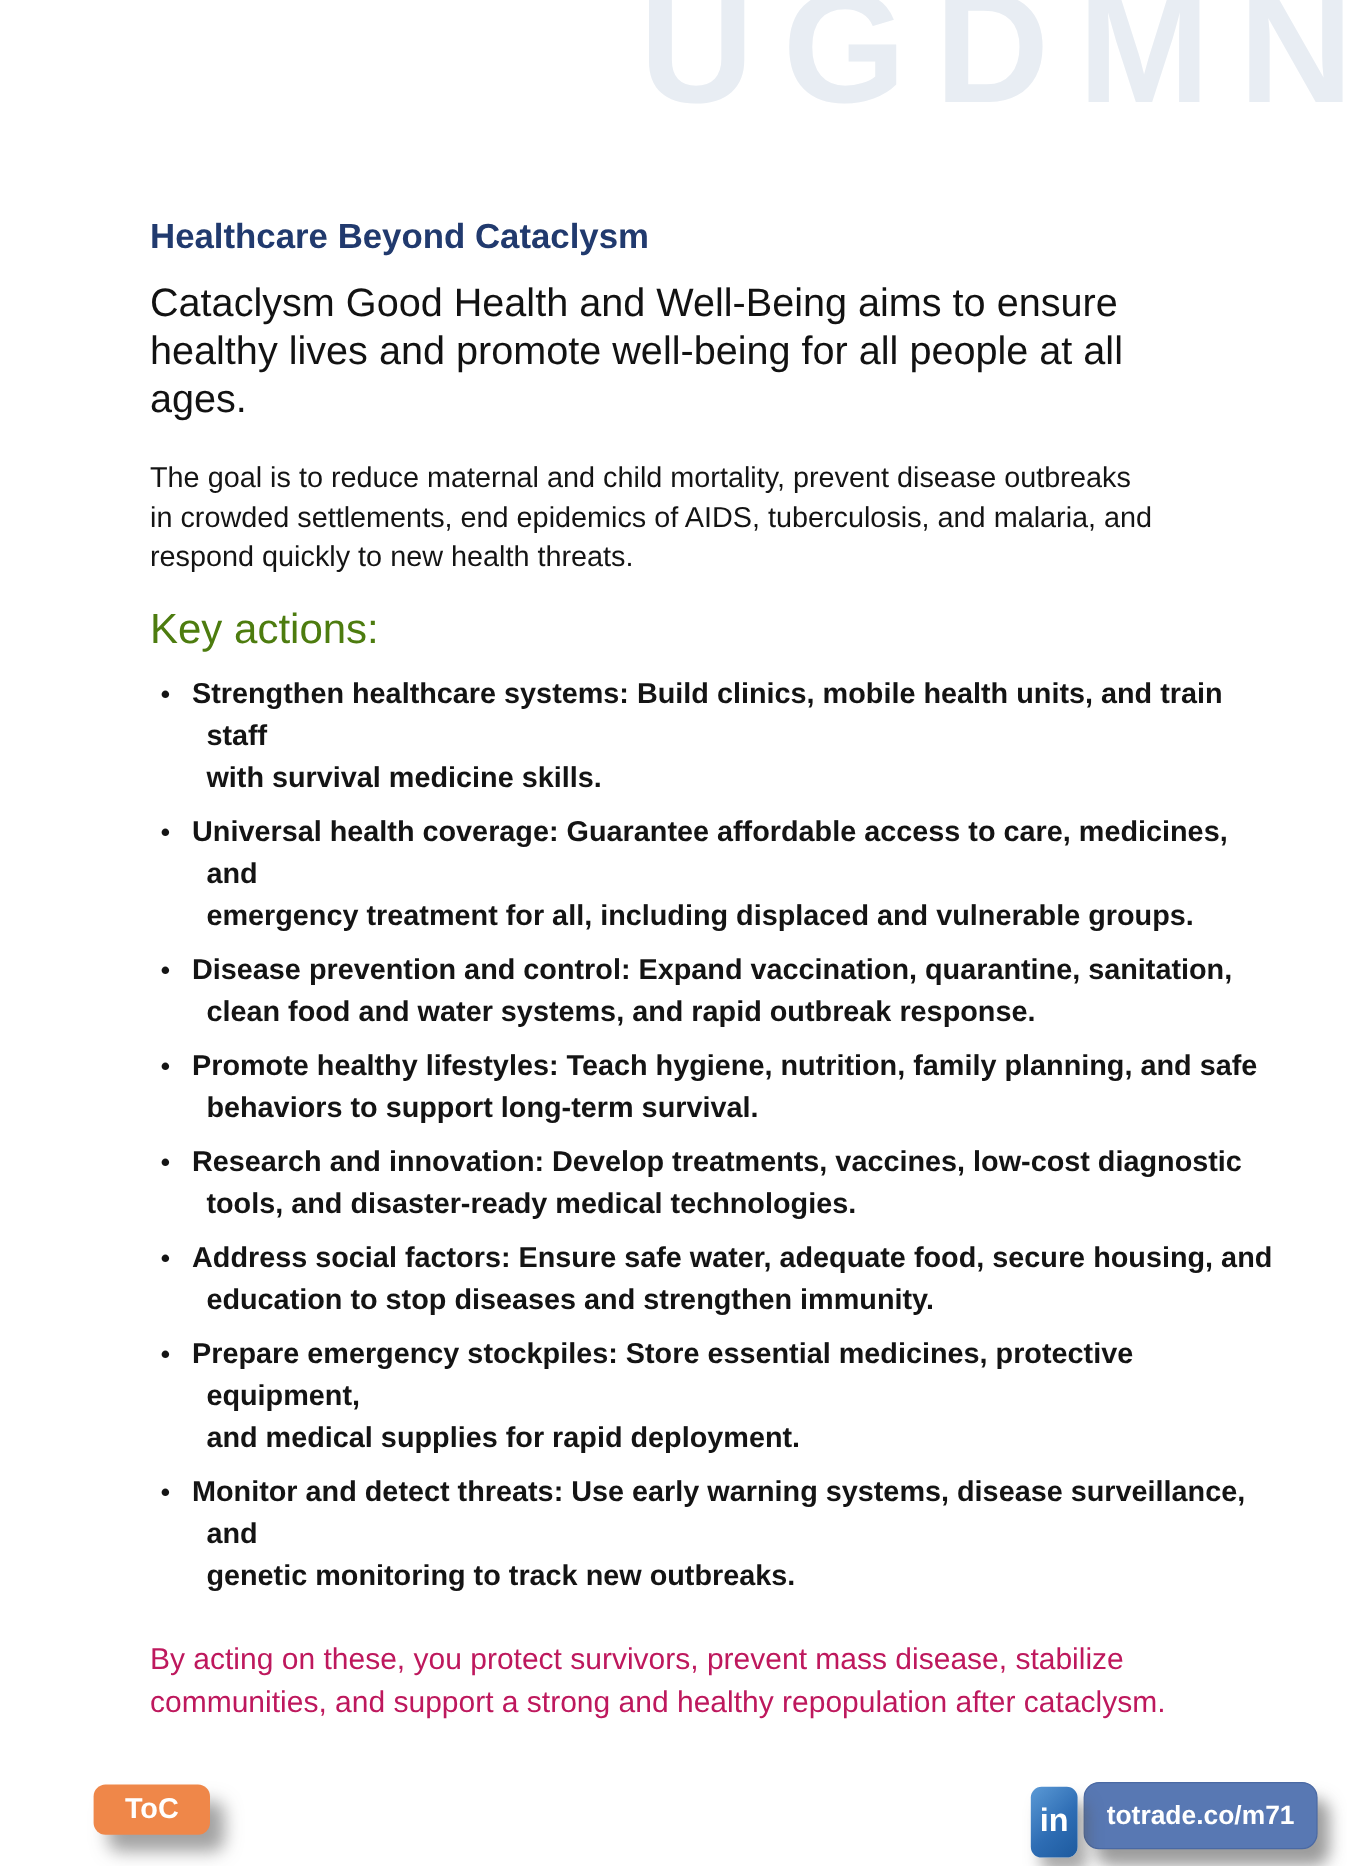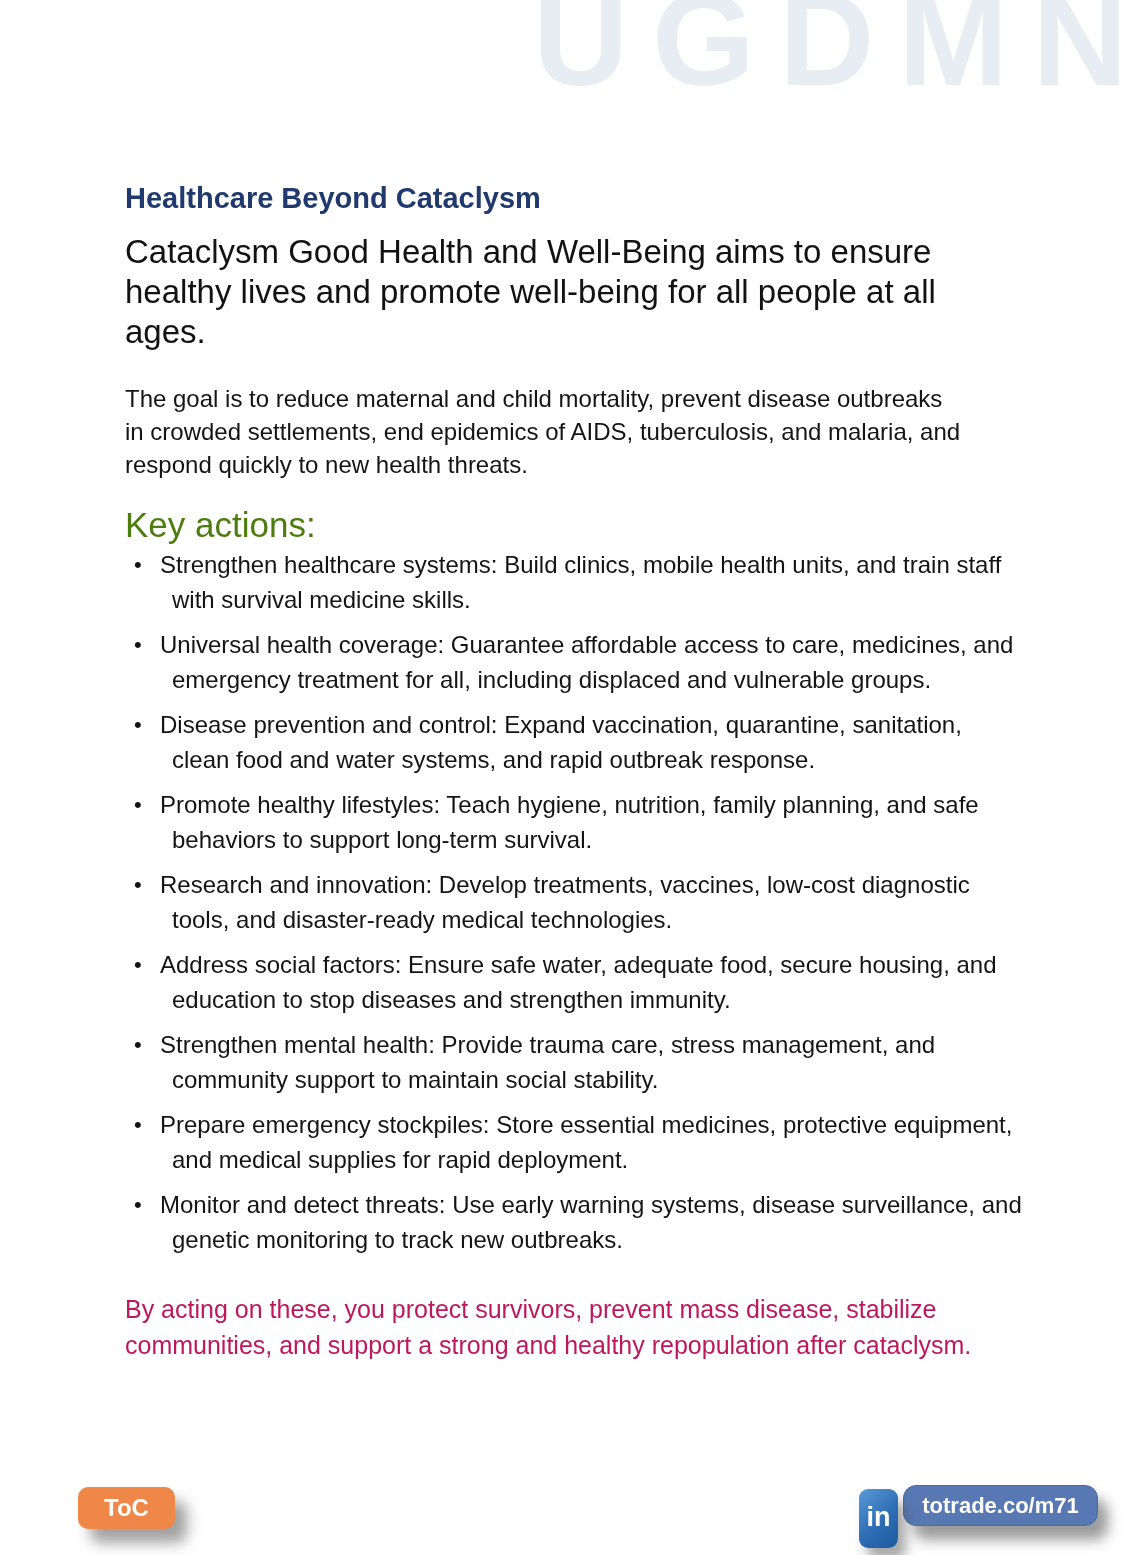--- a/index.html
+++ b/index.html
@@ -58,22 +58,23 @@
   }
   h2.key-actions {
     margin: 22px 0 0 0;
     font-size: 35px;
     line-height: 44px;
     font-weight: 400;
     color: #4d7c0f;
   }
   ul.bullets {
     list-style: none;
-    margin: 0 0 0 0;
+    margin: 14px 0 0 0;
     padding: 0 0 0 35px;
+    font-weight: bold;
   }
   ul.bullets li {
     position: relative;
     font-size: 24px;
     line-height: 35px;
     margin: 0 0 10px 0;
     padding-left: 12px;
     text-indent: -12px;
     white-space: pre-line;
     color: #141414;
@@ -129,21 +130,21 @@
     box-shadow: 8px 12px 12px rgba(85, 85, 85, 0.5);
     cursor: pointer;
     z-index: 2;
   }
   .linkedin-icon span { position: relative; top: -1px; }
   .link-badge {
     position: absolute;
     left: 903px;
     top: 1485px;
     width: 195px;
-    height: 41px;
+    height: 56px;
     background: #5878b3;
     border: 1px solid #4a69a3;
     box-sizing: border-box;
     border-radius: 13px;
     color: #ffffff;
     font-size: 22px;
     font-weight: bold;
     display: flex;
     align-items: center;
     justify-content: center;
@@ -179,22 +180,20 @@
       <li>Universal health coverage: Guarantee affordable access to care, medicines, and
 emergency treatment for all, including displaced and vulnerable groups.</li>
       <li>Disease prevention and control: Expand vaccination, quarantine, sanitation,
 clean food and water systems, and rapid outbreak response.</li>
       <li>Promote healthy lifestyles: Teach hygiene, nutrition, family planning, and safe
 behaviors to support long-term survival.</li>
       <li>Research and innovation: Develop treatments, vaccines, low-cost diagnostic
 tools, and disaster-ready medical technologies.</li>
       <li>Address social factors: Ensure safe water, adequate food, secure housing, and
 education to stop diseases and strengthen immunity.</li>
-      <li>Strengthen mental health: Provide trauma care, stress management, and
-community support to maintain social stability.</li>
       <li>Prepare emergency stockpiles: Store essential medicines, protective equipment,
 and medical supplies for rapid deployment.</li>
       <li>Monitor and detect threats: Use early warning systems, disease surveillance, and
 genetic monitoring to track new outbreaks.</li>
     </ul>
 
     <p class="closing prewrap">By acting on these, you protect survivors, prevent mass disease, stabilize
 communities, and support a strong and healthy repopulation after cataclysm.</p>
 
   </div>

